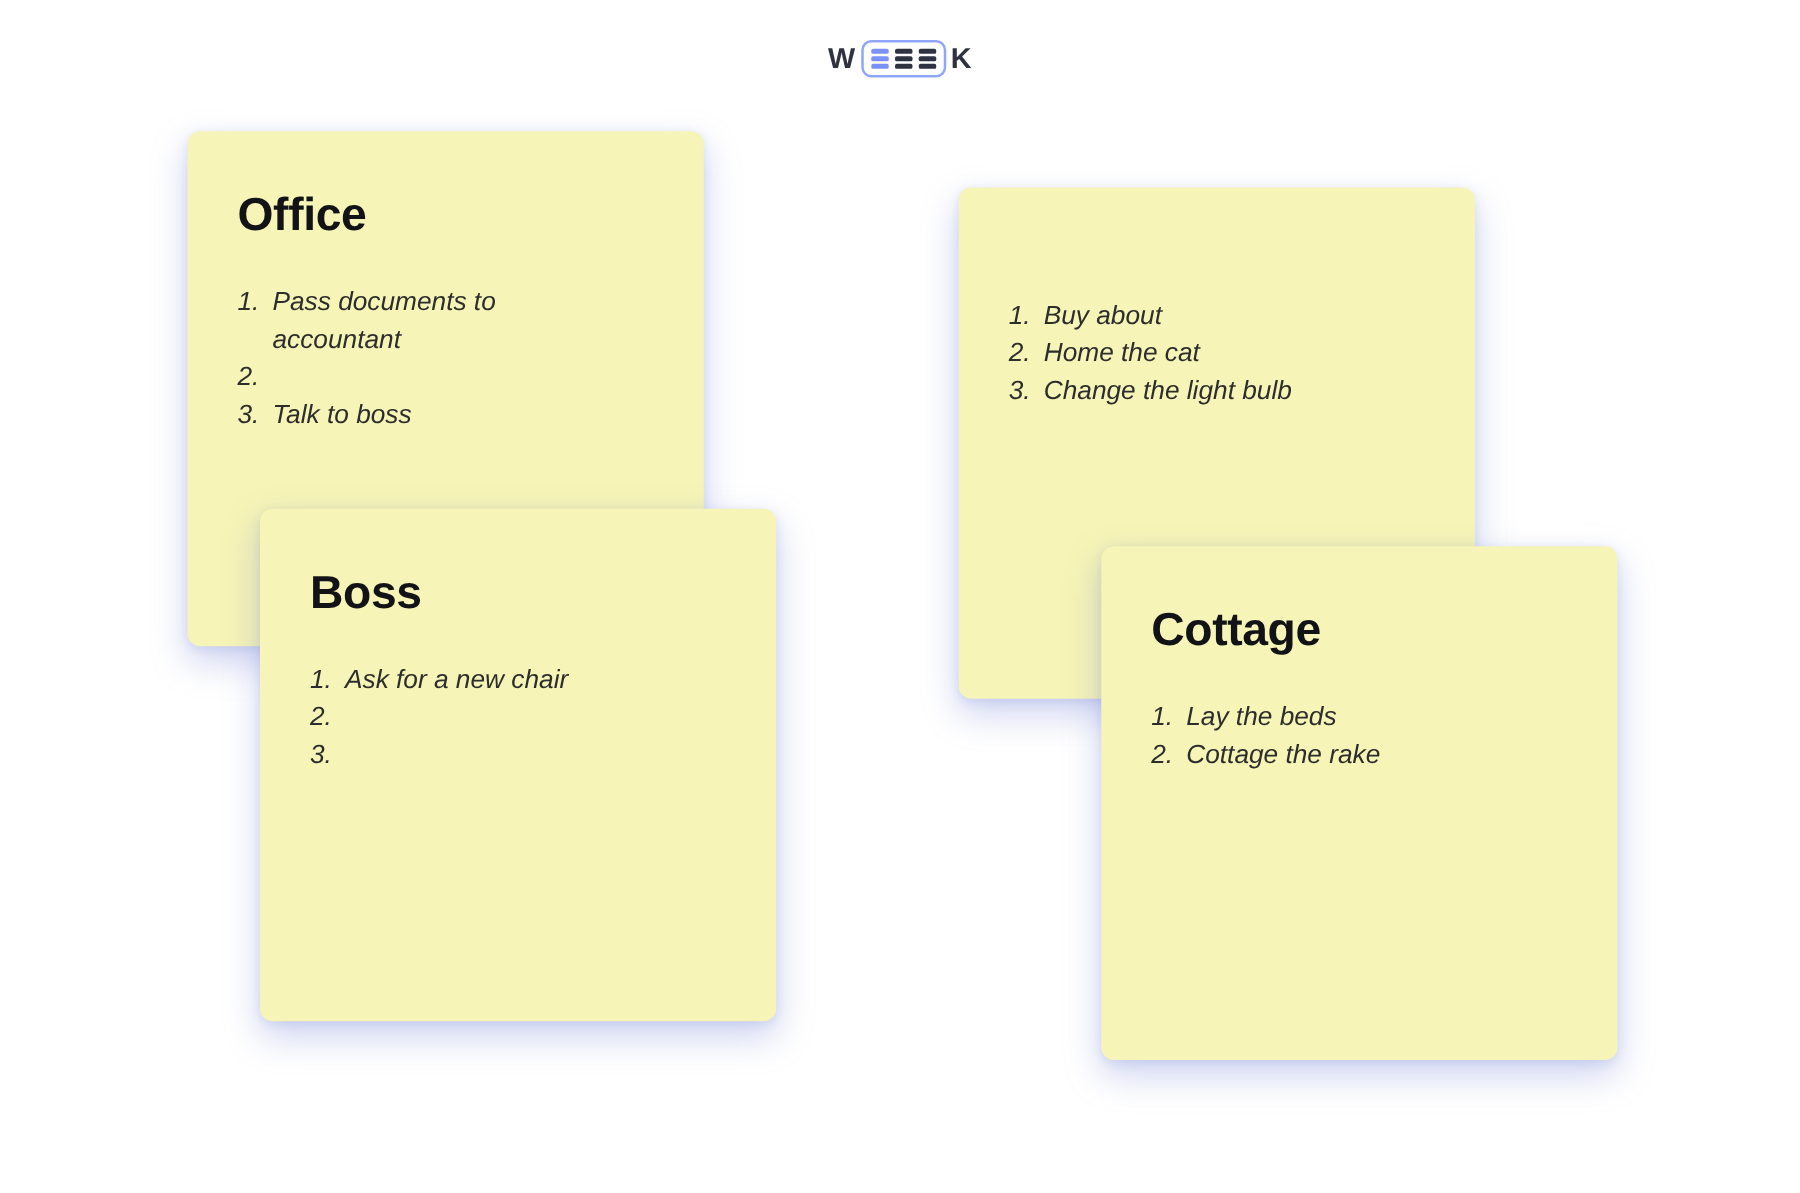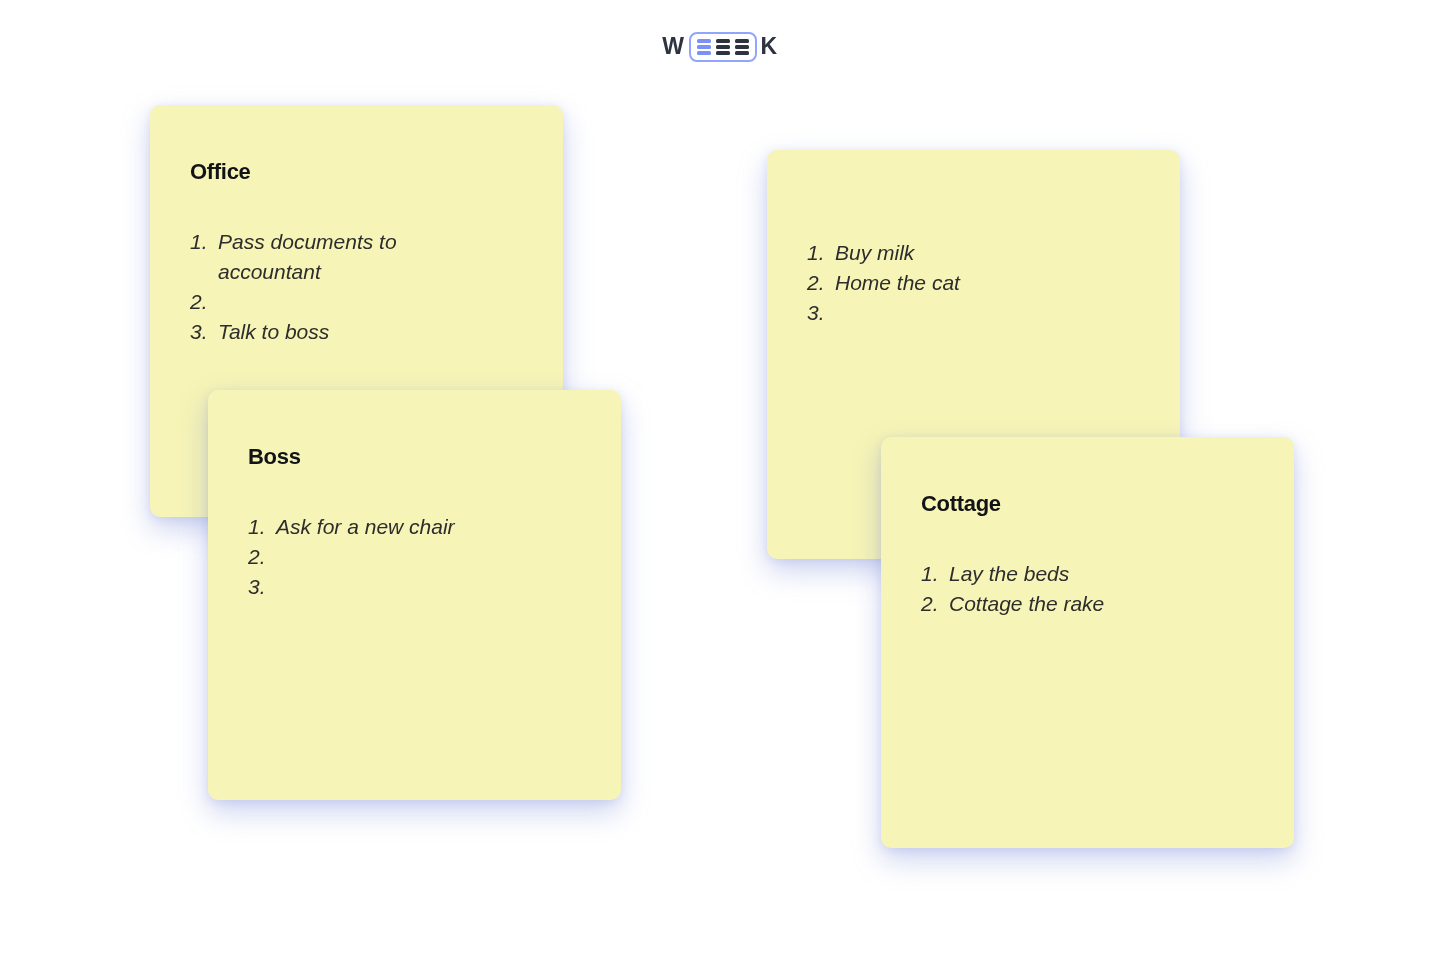--- a/index.html
+++ b/index.html
@@ -50,42 +50,42 @@
   
   .note {
     position:absolute;
     width:413px;
     background:#F6F4B6;
     border-radius:10px;
     box-shadow:0 12px 28px rgba(123,140,216,0.38), 0 2px 8px rgba(123,140,216,0.18);
     padding:50px 40px 0 40px;
   }
   .note h2 {
-    font-size:22px;
+    font-size:37px;
     font-weight:800;
     line-height:34px;
     color:#121316;
     letter-spacing:-0.3px;
   }
   .note ol {
     list-style:none;
     margin-top:38px;
   }
   .note li {
     display:flex;
     font-style:italic;
     font-size:21px;
     line-height:30px;
     color:#2d2d2d;
   }
   .note li .num { width:28px; flex:none; }
   .note li .txt { white-space:pre-wrap; }
 
   #note-office  { left:150px; top:105px; height:412px; z-index:1; }
-  #note-boss    { left:208px; top:390px; height:410px; z-index:2; }
+  #note-boss    { left:208px; top:407px; height:410px; z-index:2; }
   #note-home    { left:767px; top:150px; height:409px; z-index:1; }
   #note-cottage { left:881px; top:437px; height:411px; z-index:2; }
 </style>
 </head>
 <body>
 
 <div class="canvas">
 
   <div class="logo">
     <span class="logo-letter">W</span>
@@ -140,28 +140,29 @@
       <li>
         <span class="num">3.</span>
       </li>
     </ol>
   </section>
 
   <section class="note" id="note-home">
     <ol>
       <li>
         <span class="num">1.</span>
-        <span class="txt">Buy milk</span>
+        <span class="txt">Buy about</span>
       </li>
       <li>
         <span class="num">2.</span>
         <span class="txt">Home the cat</span>
       </li>
       <li>
         <span class="num">3.</span>
+        <span class="txt">Change the light bulb</span>
       </li>
     </ol>
   </section>
 
   <section class="note" id="note-cottage">
     <h2>Cottage</h2>
     <ol>
       <li>
         <span class="num">1.</span>
         <span class="txt">Lay the beds</span>

